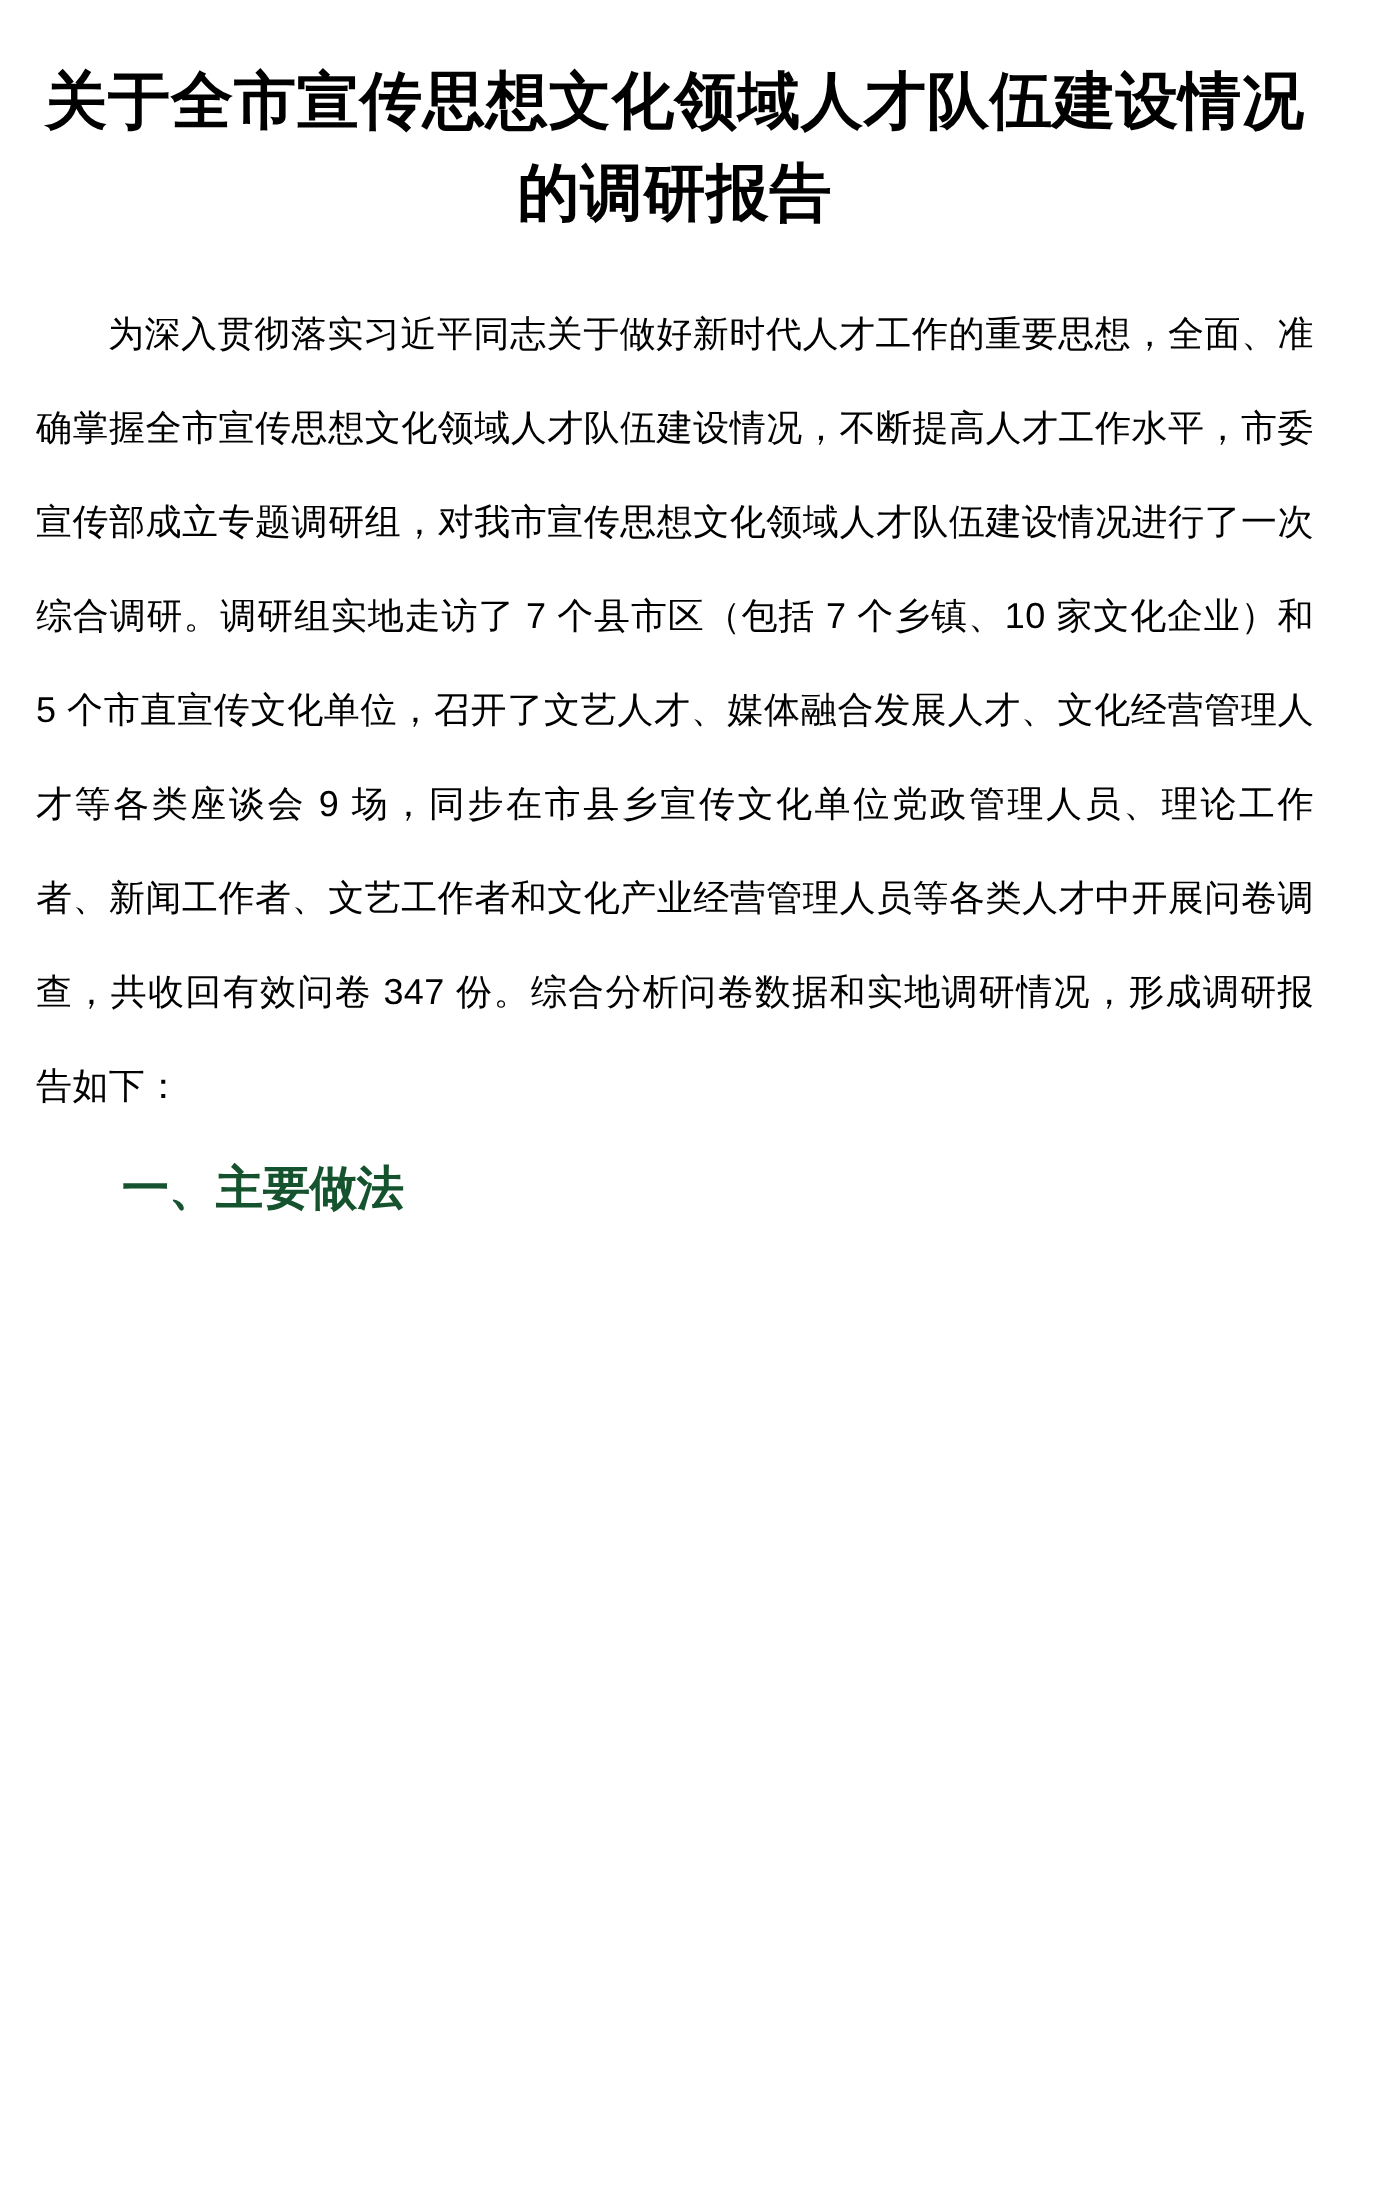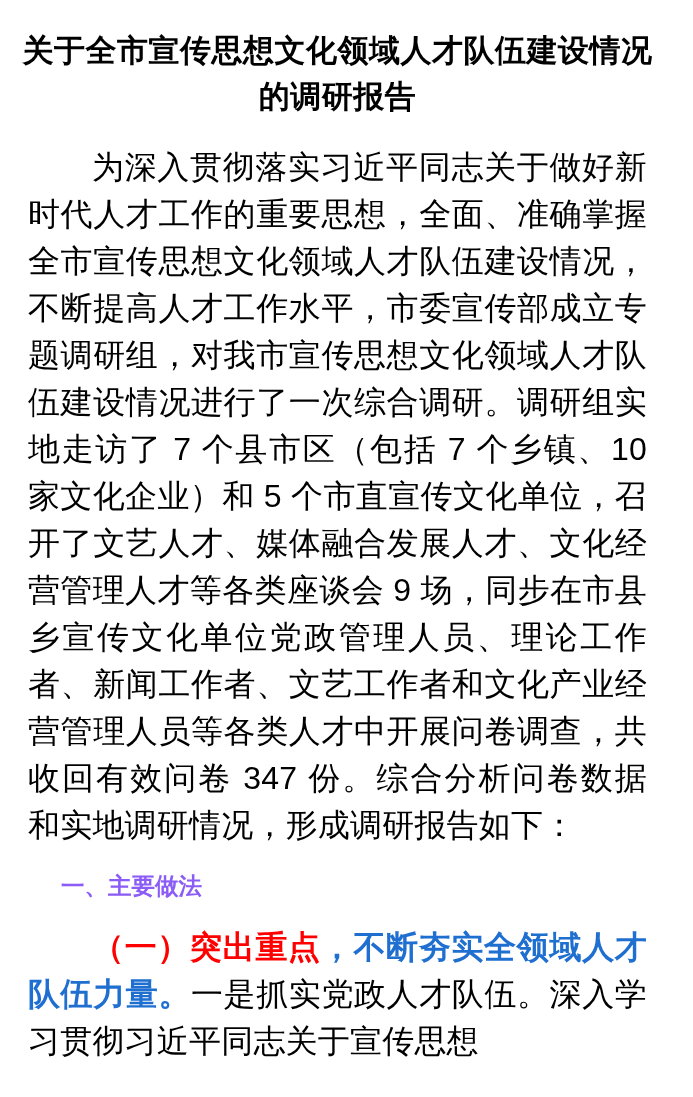--- a/index.html
+++ b/index.html
@@ -24,34 +24,34 @@
   .doc-title {
     font-size: 31px;
     line-height: 46px;
     font-weight: bold;
     text-align: center;
     letter-spacing: 0.5px;
     margin: 10px 8px 24px 8px;
     color: #000;
   }
   .para {
-    font-size: 32px;
+    font-size: 18px;
     line-height: 47px;
     text-align: justify;
     text-justify: inter-ideograph;
     text-indent: 2em;
-    margin: 14px;
+    margin: 4px;
     letter-spacing: 0.2px;
   }
   .heading-1 {
     font-size: 23.5px;
     line-height: 47px;
     text-indent: 2em;
     font-weight: bold;
-    color: #8b5cf6;
+    color: #14532d;
     margin: 0;
   }
   .sub-head-red {
     color: #ff0000;
     font-weight: bold;
   }
   .sub-head-blue {
     color: #1f6fd0;
     font-weight: bold;
   }
@@ -65,15 +65,14 @@
 
 <div class="page">
 
   <div class="doc-title">关于全市宣传思想文化领域人才队伍建设情况的调研报告</div>
 
   <p class="para">为深入贯彻落实习近平同志关于做好新时代人才工作的重要思想，全面、准确掌握全市宣传思想文化领域人才队伍建设情况，不断提高人才工作水平，市委宣传部成立专题调研组，对我市宣传思想文化领域人才队伍建设情况进行了一次综合调研。调研组实地走访了 7 个县市区（包括 7 个乡镇、10 家文化企业）和 5 个市直宣传文化单位，召开了文艺人才、媒体融合发展人才、文化经营管理人才等各类座谈会 9 场，同步在市县乡宣传文化单位党政管理人员、理论工作者、新闻工作者、文艺工作者和文化产业经营管理人员等各类人才中开展问卷调查，共收回有效问卷 347 份。综合分析问卷数据和实地调研情况，形成调研报告如下：</p>
 
   <p class="heading-1">一、主要做法</p>
 
 
-  <p class="para"><span class="sub-head-red">（一）</span><span class="sub-head-red">突出重点</span><span class="sub-head-blue">，</span><span class="sub-head-blue">不断夯实全领域人才队伍力量。</span><span class="run-normal">一是抓实党政人才队伍。深入学习贯彻习近平同志关于宣传思想</span></p>
 
 </div>
 
 </body></html>

